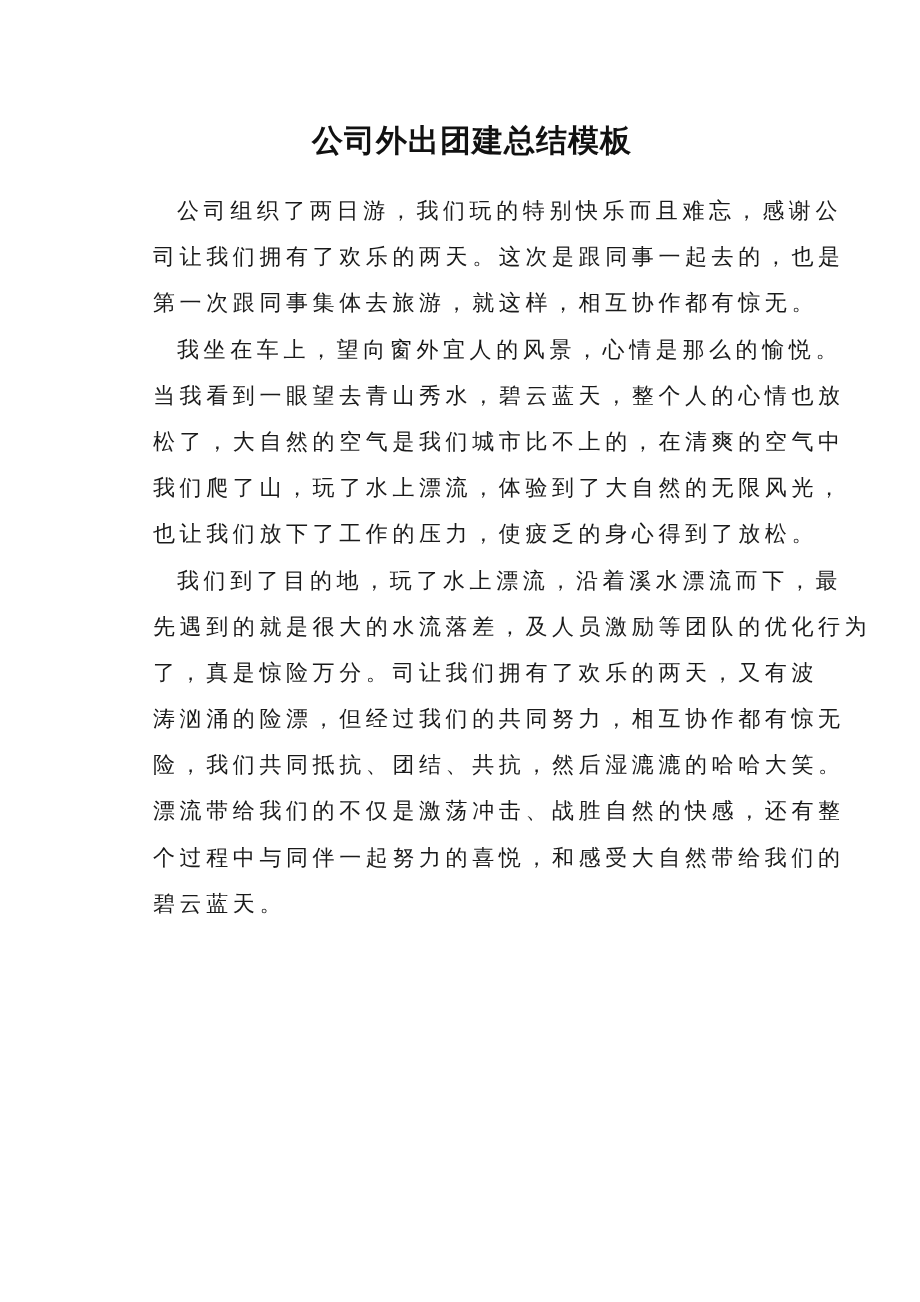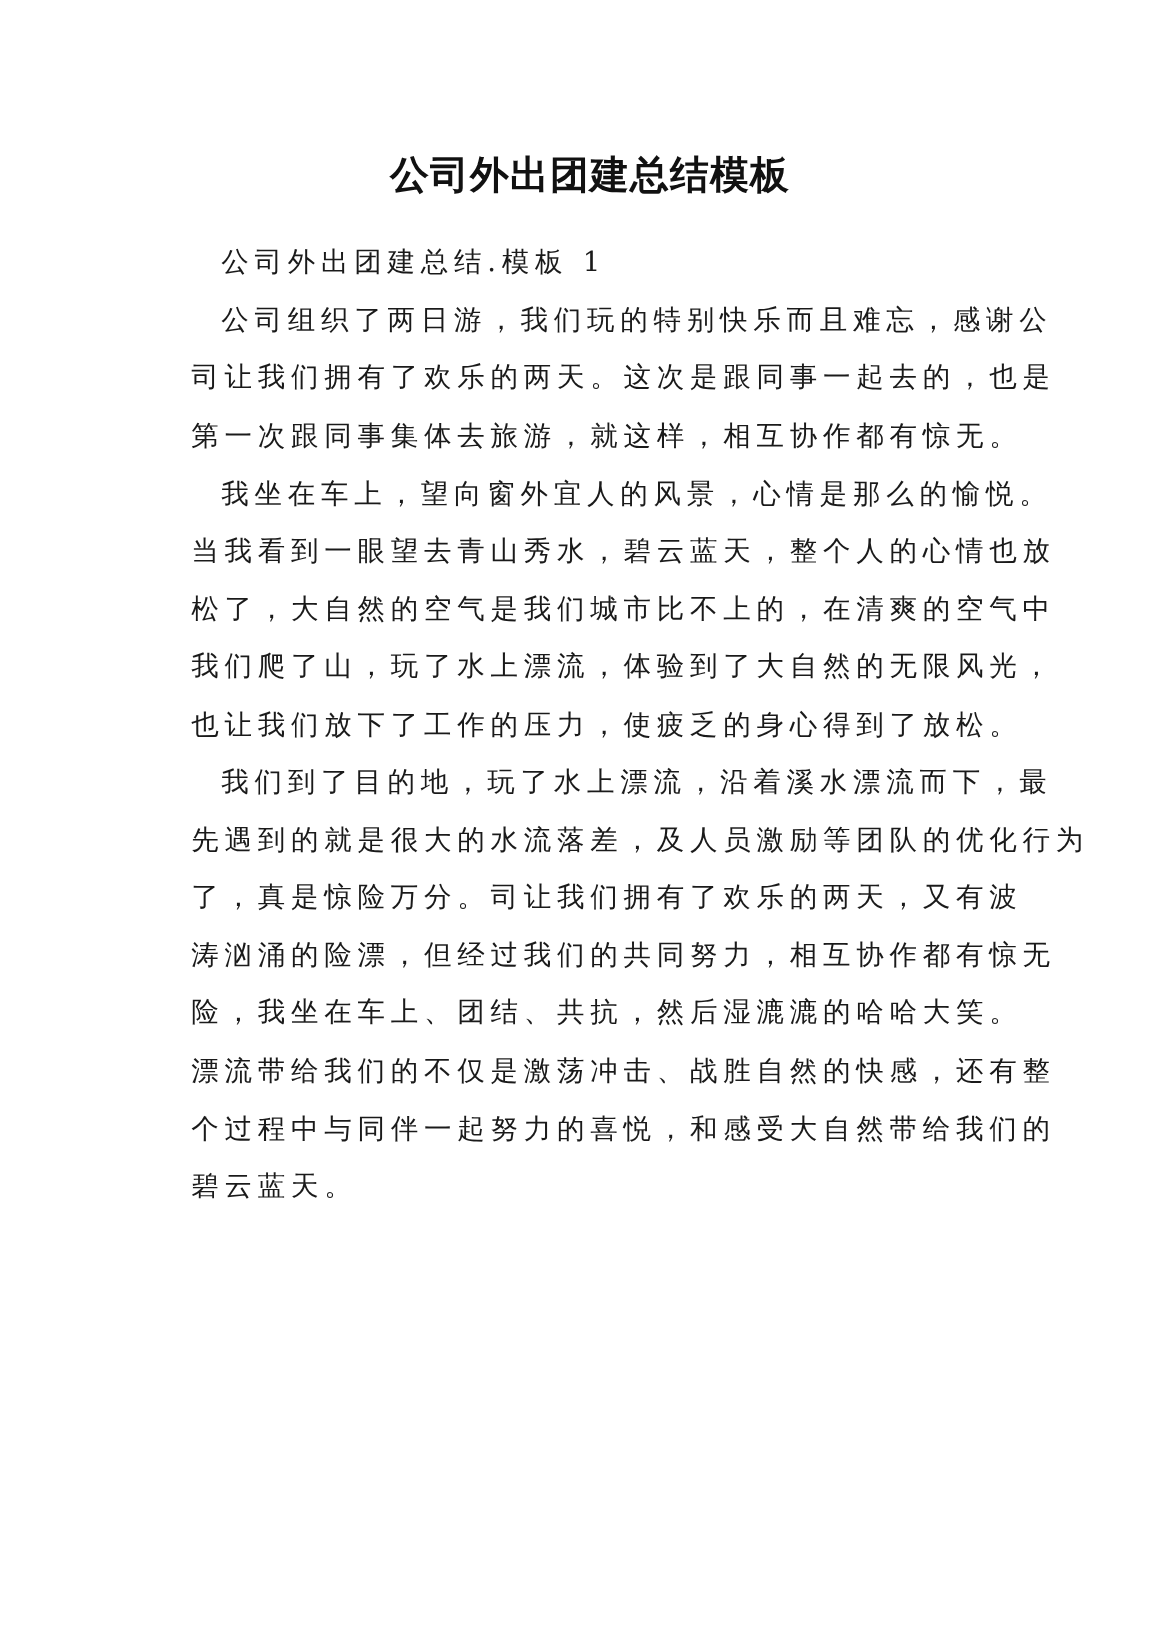--- a/index.html
+++ b/index.html
@@ -23,42 +23,39 @@
   </style>
 </head>
 <body>
 
 <div class="page">
   <div class="title">公司外出团建总结模板</div>
 
   <div class="body-text">
 
 
-    <div>
-      <div class="line indent-para">公司外出团建总结.模板 1</div>
-    </div>
 
     <div>
       <div class="line indent-para">公司组织了两日游，我们玩的特别快乐而且难忘，感谢公</div>
       <div class="line">司让我们拥有了欢乐的两天。这次是跟同事一起去的，也是</div>
       <div class="line">第一次跟同事集体去旅游，就这样，相互协作都有惊无。</div>
     </div>
 
     <div>
       <div class="line indent-para">我坐在车上，望向窗外宜人的风景，心情是那么的愉悦。</div>
       <div class="line">当我看到一眼望去青山秀水，碧云蓝天，整个人的心情也放</div>
       <div class="line">松了，大自然的空气是我们城市比不上的，在清爽的空气中</div>
       <div class="line">我们爬了山，玩了水上漂流，体验到了大自然的无限风光，</div>
       <div class="line">也让我们放下了工作的压力，使疲乏的身心得到了放松。</div>
     </div>
 
     <div>
       <div class="line indent-para">我们到了目的地，玩了水上漂流，沿着溪水漂流而下，最</div>
       <div class="line">先遇到的就是很大的水流落差，及人员激励等团队的优化行为</div>
       <div class="line">了，真是惊险万分。司让我们拥有了欢乐的两天，又有波</div>
       <div class="line">涛汹涌的险漂，但经过我们的共同努力，相互协作都有惊无</div>
-      <div class="line">险，我坐在车上、团结、共抗，然后湿漉漉的哈哈大笑。</div>
+      <div class="line">险，我们共同抵抗、团结、共抗，然后湿漉漉的哈哈大笑。</div>
       <div class="line">漂流带给我们的不仅是激荡冲击、战胜自然的快感，还有整</div>
       <div class="line">个过程中与同伴一起努力的喜悦，和感受大自然带给我们的</div>
       <div class="line">碧云蓝天。</div>
     </div>
   </div>
 </div>
 
 </body></html>

